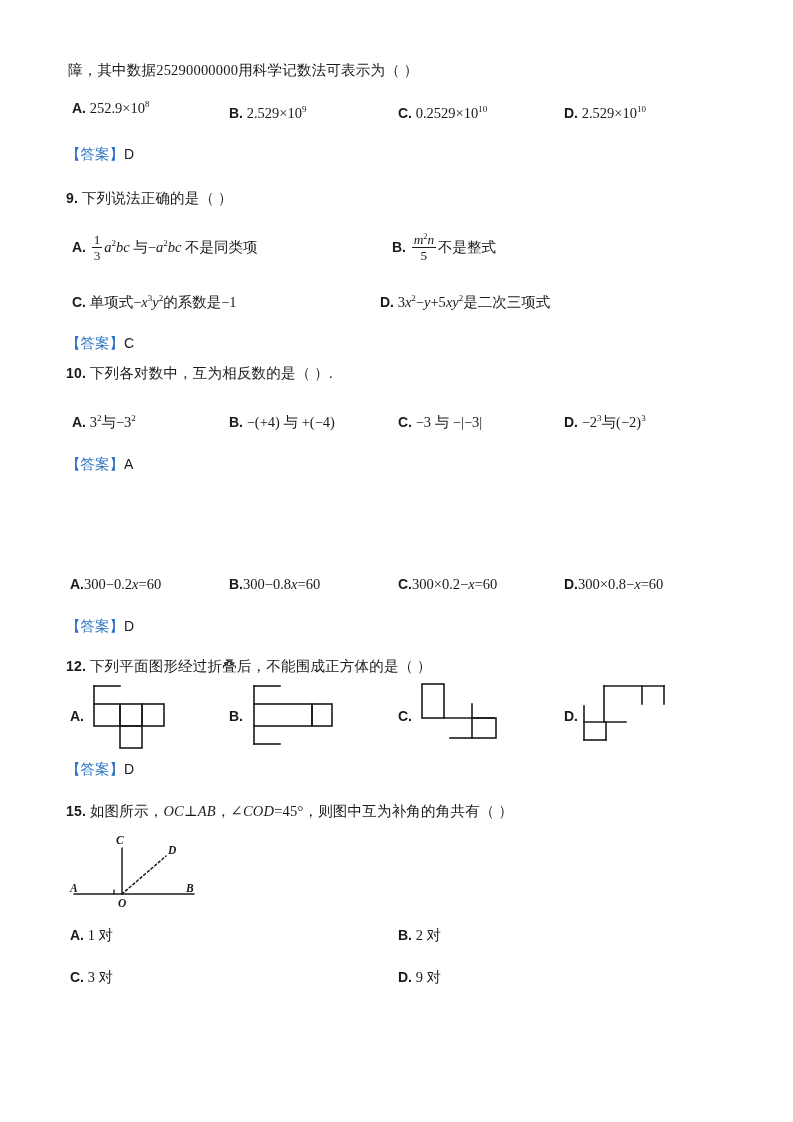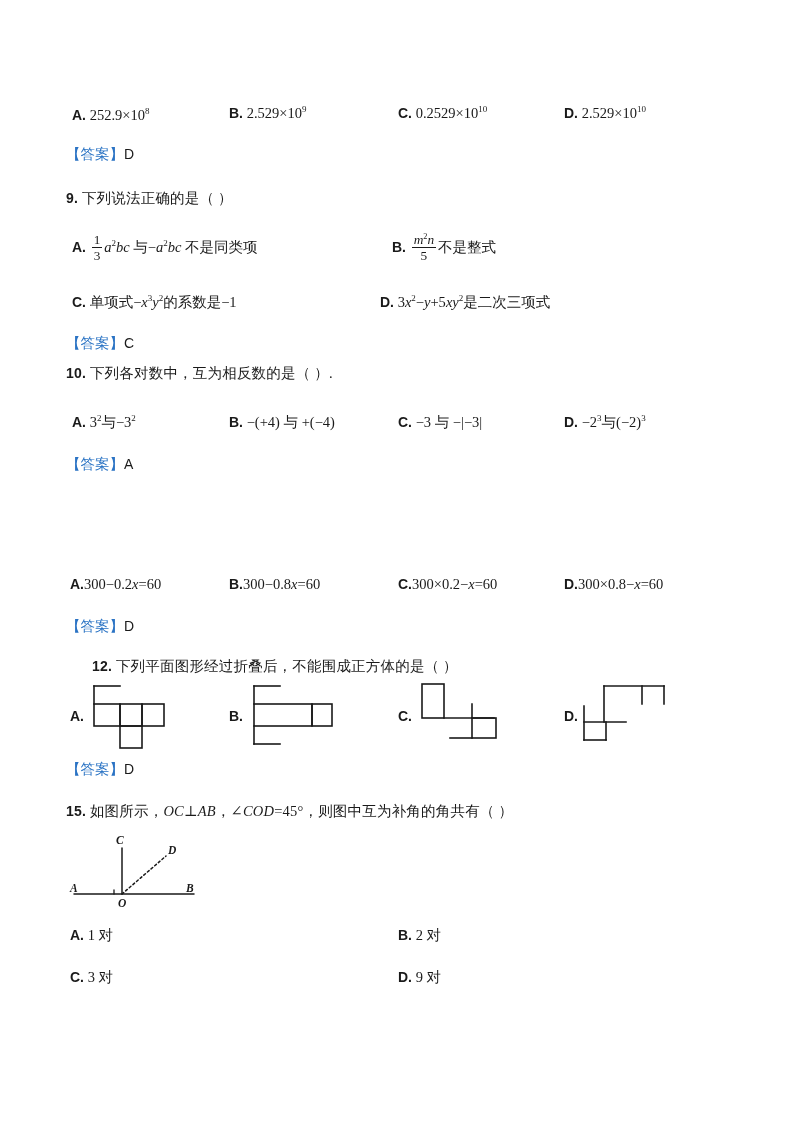--- a/index.html
+++ b/index.html
@@ -88,22 +88,25 @@
   
   .netwrap { position: absolute; }
   .geowrap { position: absolute; }
   svg { display: block; overflow: visible; }
 </style>
 </head>
 <body>
 
 <div class="page">
 
-
-  <div class="opt" style="left:72px; top:105px;">
+  <div class="blk qline" style="left:68px; top:60px;">
+    <span>障，其中数据</span><span>25290000000</span><span>用科学记数法可表示为（  ）</span>
+  </div>
+
+  <div class="opt" style="left:72px; top:98px;">
     <span class="optlab">A.</span>
     <span><span>252.9×10</span><sup>8</sup></span>
   </div>
   <div class="opt" style="left:229px; top:103px;">
     <span class="optlab">B.</span>
     <span><span>2.529×10</span><sup>9</sup></span>
   </div>
   <div class="opt" style="left:398px; top:103px;">
     <span class="optlab">C.</span>
     <span><span>0.2529×10</span><sup>10</sup></span>
@@ -183,21 +186,21 @@
     <span class="optlab">C.</span><span><span>300×0.2−</span><span class="mi">x</span><span>=60</span></span>
   </div>
   <div class="opt" style="left:564px; top:574px;">
     <span class="optlab">D.</span><span><span>300×0.8−</span><span class="mi">x</span><span>=60</span></span>
   </div>
 
   <div class="ans" style="left:66px; top:617px;">
     <span class="brk">【答案】</span><span class="val">D</span>
   </div>
 
-  <div class="blk qline" style="left:66px; top:656px;margin-left:26px;">
+  <div class="blk qline" style="left:66px; top:656px;">
     <span class="qnum">12.</span>
     <span>下列平面图形经过折叠后，不能围成正方体的是（    ）</span>
   </div>
 
   <div class="opt" style="left:70px; top:706px;">
     <span class="optlab">A.</span>
   </div>
   <div class="netwrap" style="left:88px; top:682px;">
     <svg width="110" height="72" viewBox="0 0 110 72">
       <g stroke="#1a1a1a" stroke-width="1.6" fill="none" stroke-linecap="square">

